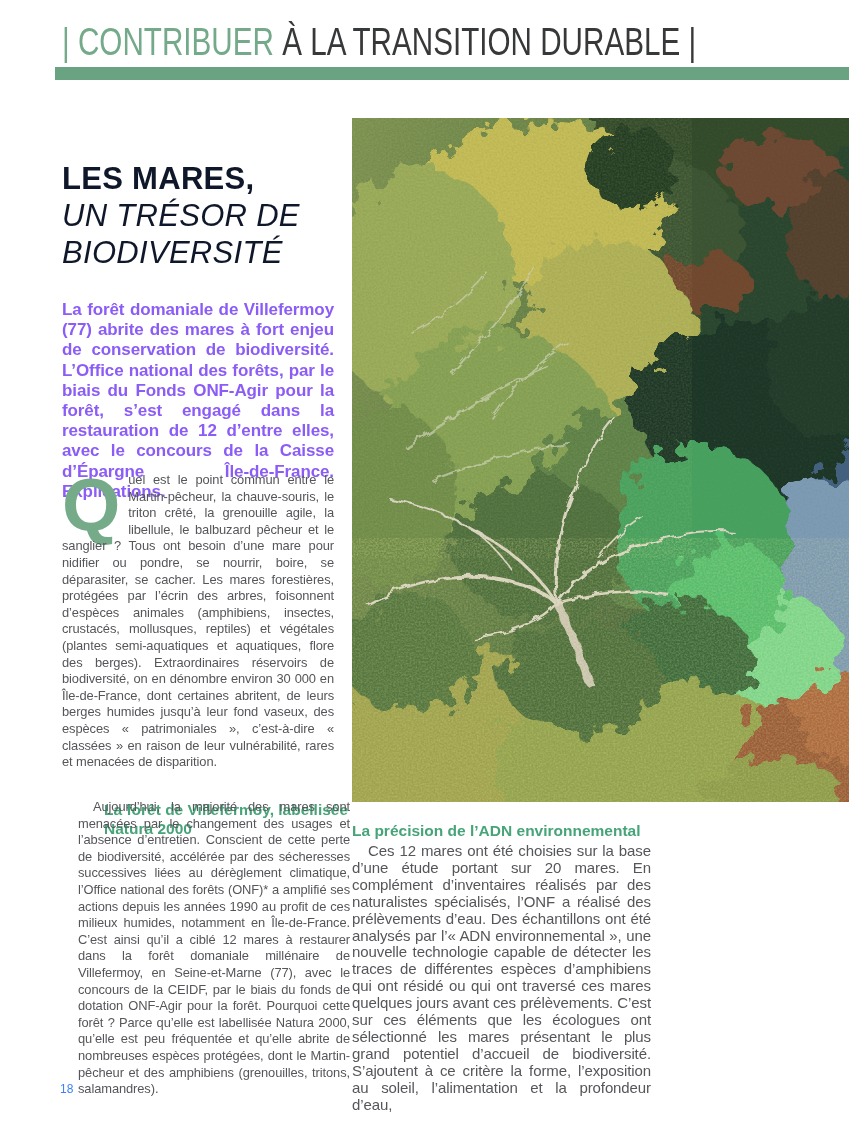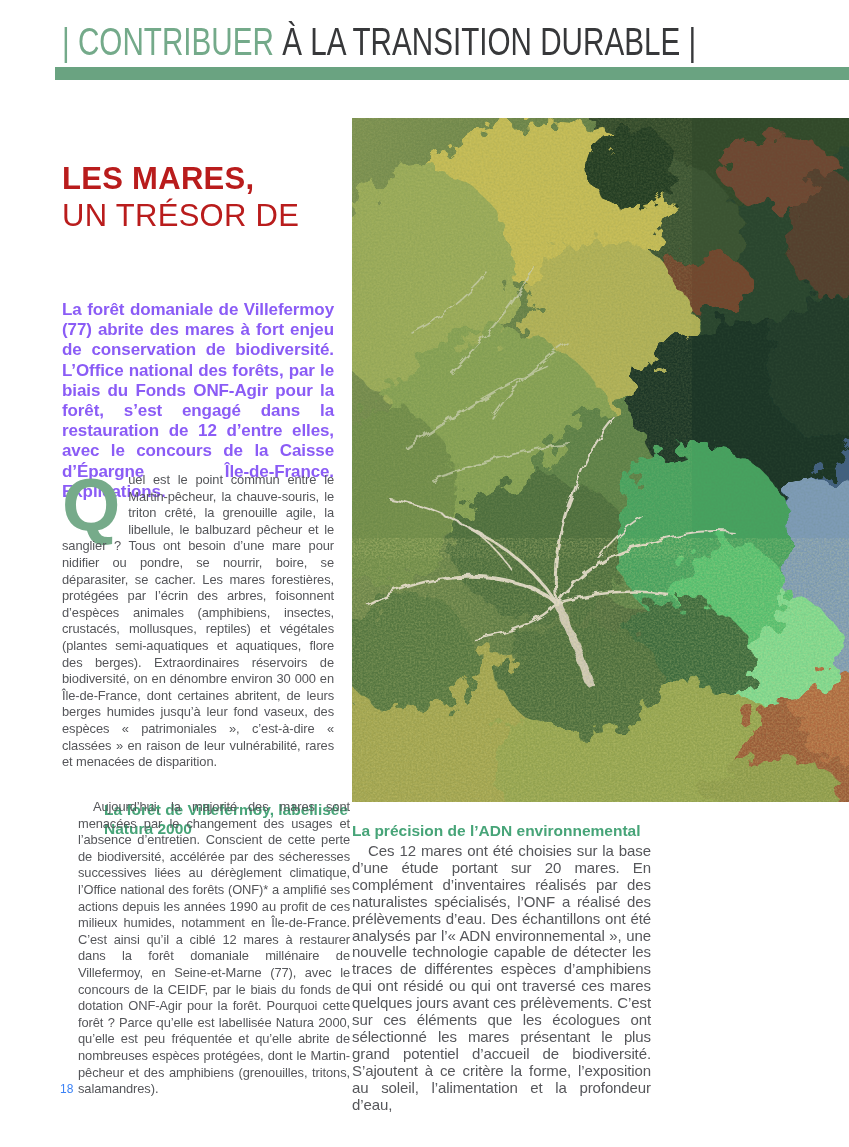--- a/index.html
+++ b/index.html
@@ -14,24 +14,24 @@
     transform:scaleX(0.76);transform-origin:left top;
   }
   .header-title .ht-green{color:#74aa8a;}
   .header-title .ht-dark{color:#37383a;}
   .accent-bar{
     position:absolute;left:55px;top:67px;width:794px;height:13px;background:#6aa381;
   }
   
   .article-title{
     position:absolute;left:62px;top:160px;width:280px;
-    color:#b91c1c;font-size:31px;line-height:37px;letter-spacing:0.3px;
+    color:#0f172a;font-size:31px;line-height:37px;letter-spacing:0.3px;
   }
   .article-title .t-bold{font-weight:800;}
-  .article-title .t-light{font-weight:400;}
+  .article-title .t-light{font-weight:400;font-style:italic;}
   .article-intro{
     position:absolute;left:62px;top:283px;width:272px;
     font-weight:700;color:#8b5cf6;font-size:17px;line-height:20.2px;
     text-align:justify;letter-spacing:-0.1px;
   }
   .bodytext{
     color:#55565a;font-size:12.9px;line-height:16.6px;text-align:justify;
     letter-spacing:-0.1px;margin:0;
   }
   .para1{position:absolute;left:62px;top:472px;width:272px;}
@@ -62,20 +62,21 @@
 <body>
 
 <div class="header-title">
   <span class="ht-green">| CONTRIBUER </span><span class="ht-dark">À LA TRANSITION DURABLE |</span>
 </div>
 <div class="accent-bar"></div>
 
 <div class="article-title">
   <div class="t-bold">LES MARES,</div>
   <div class="t-light">UN TRÉSOR DE</div>
+  <div class="t-light">BIODIVERSITÉ</div>
 </div>
 
 <p class="article-intro">La forêt domaniale de Villefermoy (77) abrite des mares à fort enjeu de conservation de biodiversité. L’Office national des forêts, par le biais du Fonds ONF-Agir pour la forêt, s’est engagé dans la restauration de 12 d’entre elles, avec le concours de la Caisse d’Épargne Île-de-France. Explications.</p>
 
 <p class="bodytext para1"><span class="dropcap">Q</span><span>uel est le point commun entre le Martin-pêcheur, la chauve-souris, le triton crêté, la grenouille agile, la libellule, le balbuzard pêcheur et le sanglier ? Tous ont besoin d’une mare pour nidifier ou pondre, se nourrir, boire, se déparasiter, se cacher. Les mares forestières, protégées par l’écrin des arbres, foisonnent d’espèces animales (amphibiens, insectes, crustacés, mollusques, reptiles) et végétales (plantes semi-aquatiques et aquatiques, flore des berges). Extraordinaires réservoirs de biodiversité, on en dénombre environ 30 000 en Île-de-France, dont certaines abritent, de leurs berges humides jusqu’à leur fond vaseux, des espèces « patrimoniales », c’est-à-dire « classées » en raison de leur vulnérabilité, rares et menacées de disparition.</span></p>
 
 <h3 class="subhead subhead1">La forêt de Villefermoy, labellisée Natura 2000</h3>
 
 <p class="bodytext para2">Aujourd’hui, la majorité des mares sont menacées par le changement des usages et l’absence d’entretien. Conscient de cette perte de biodiversité, accélérée par des sécheresses successives liées au dérèglement climatique, l’Office national des forêts (ONF)* a amplifié ses actions depuis les années 1990 au profit de ces milieux humides, notamment en Île-de-France. C’est ainsi qu’il a ciblé 12 mares à restaurer dans la forêt domaniale millénaire de Villefermoy, en Seine-et-Marne (77), avec le concours de la CEIDF, par le biais du fonds de dotation ONF-Agir pour la forêt. Pourquoi cette forêt ? Parce qu’elle est labellisée Natura 2000, qu’elle est peu fréquentée et qu’elle abrite de nombreuses espèces protégées, dont le Martin-pêcheur et des amphibiens (grenouilles, tritons, salamandres).</p>
 

